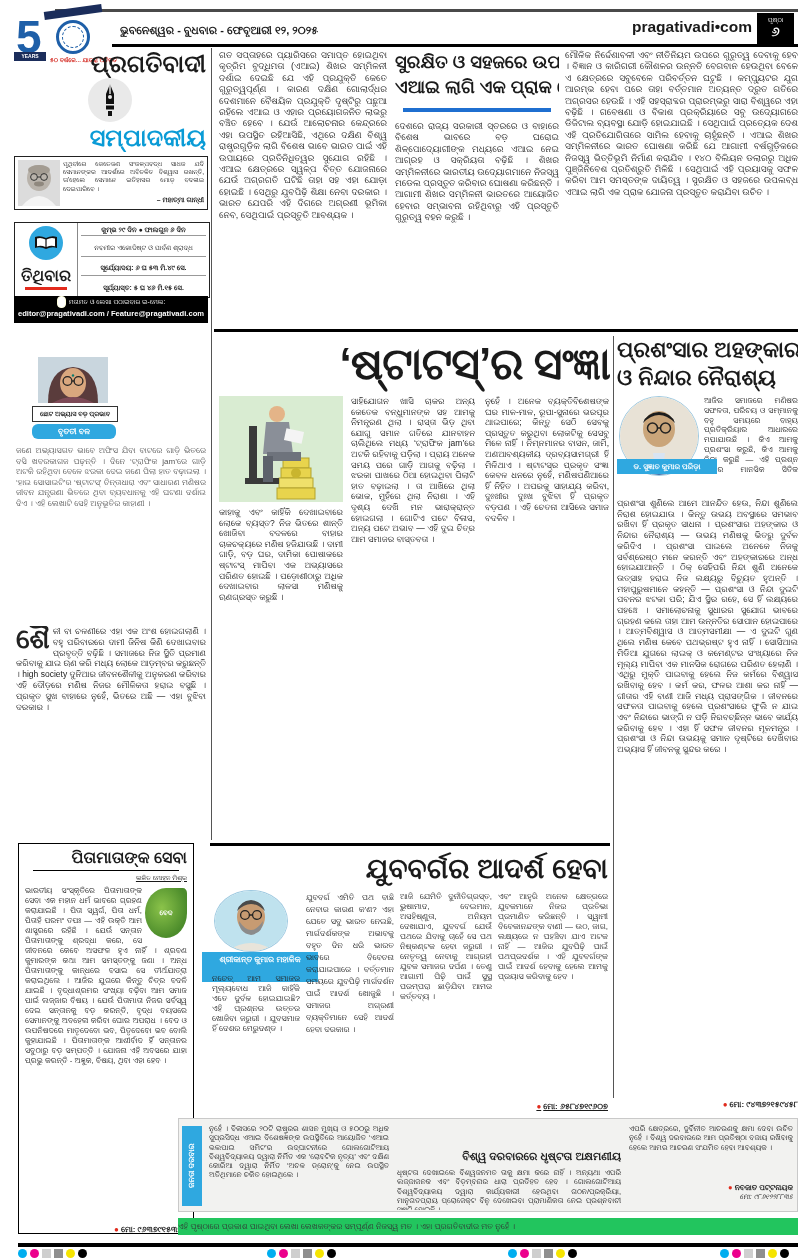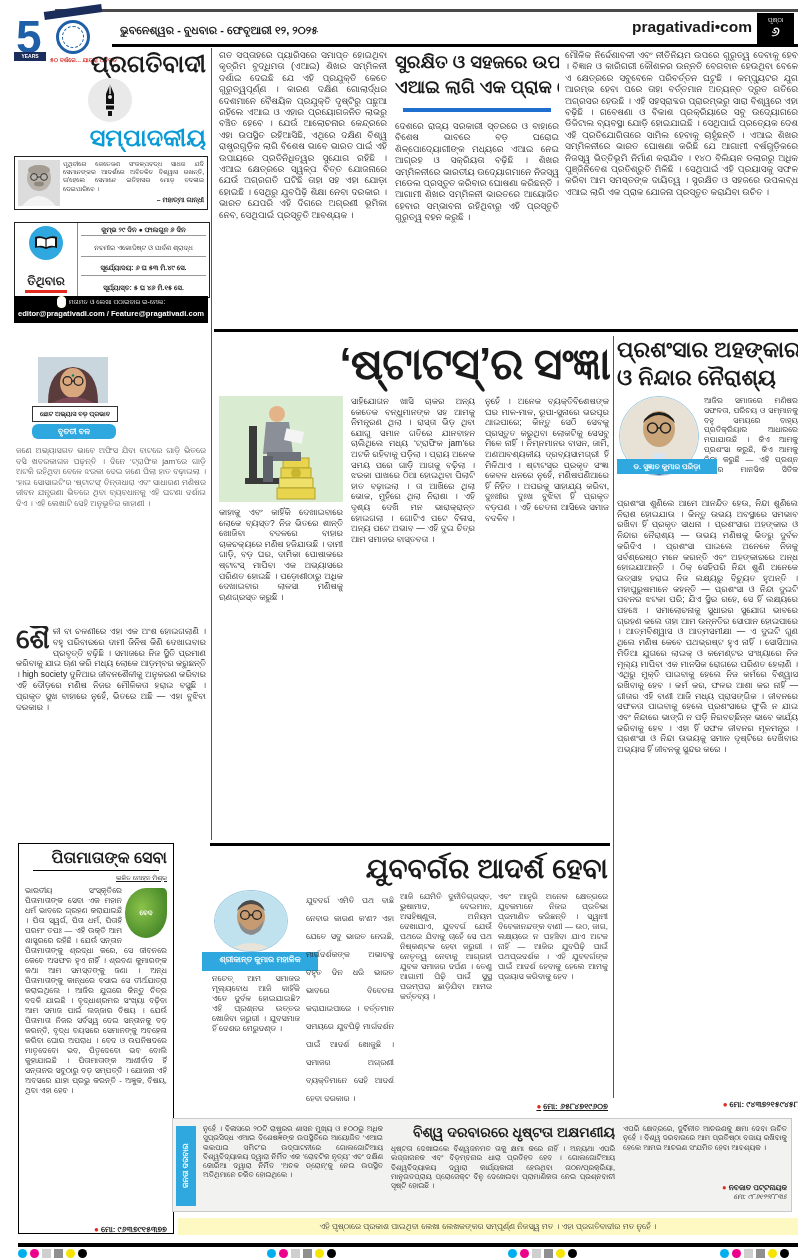--- a/index.html
+++ b/index.html
@@ -30,21 +30,21 @@
   .alm-right .row:last-child{border-bottom:none;}
   .emailbar{background:#000;color:#fff;overflow:hidden;text-align:center;}
   .mouse{display:inline-block;width:7px;height:10px;border:1px solid #ffd;border-radius:4px;background:#fff;vertical-align:middle;margin-right:3px;}
   
   .qbox{border:1px solid #222;display:flex;gap:3px;padding:3px;overflow:hidden;box-sizing:border-box;}
   .kicker{border:1px solid #333;font-size:6.5px;font-weight:bold;text-align:center;overflow:hidden;background:#fff;}
   
   .lbox{background:#f2f2f0;border:1px solid #c9c9c9;box-sizing:border-box;}
   .vlabel{writing-mode:vertical-rl;transform:rotate(180deg);color:#fff;font-weight:bold;font-size:8px;
           width:20px;height:80px;display:flex;align-items:center;justify-content:center;background:#2fa8e0;overflow:hidden;}
-  .disc{background:#fef9c3;text-align:center;font-size:8px;line-height:17px;color:#333;overflow:hidden;}
+  .disc{background:#22c55e;text-align:left;font-size:8px;line-height:17px;color:#333;overflow:hidden;}
   
   .dots{display:flex;gap:3px;align-items:center;}
   .dot{width:9px;height:9px;border-radius:50%;}
   .sq{width:9px;height:9px;}
   .c-cyan{background:#00aeef;} .c-mag{background:#ec008c;} .c-yel{background:#f5e400;}
   .c-blk{background:#000;} .c-lgr{background:#cfcfcf;} .c-dgr{background:#8f8f8f;}
   
   .five{font-size:46px;font-weight:bold;color:#1e5fa8;line-height:46px;}
   .emblem{width:34px;height:34px;border:3px solid #1e5fa8;border-radius:50%;box-sizing:border-box;position:relative;}
   .emblem::after{content:"";position:absolute;inset:3px;border:1px dashed #1e5fa8;border-radius:50%;}
@@ -110,21 +110,21 @@
 
   <div class="abs alm" style="left:14px;top:222px;width:194px;height:74px;">
     <div class="alm-left">
       <div style="width:34px;height:34px;border-radius:50%;background:#2fa8e0;display:flex;align-items:center;justify-content:center;">
         <svg width="24" height="16" viewBox="0 0 24 16">
           <path d="M1 2 Q6 0 12 3 Q18 0 23 2 L23 13 Q18 11 12 14 Q6 11 1 13 Z" fill="#111"></path>
           <path d="M3 3.5 Q7 2 11.4 4.5 L11.4 12 Q7 9.8 3 11.3 Z" fill="#fff"></path>
           <path d="M21 3.5 Q17 2 12.6 4.5 L12.6 12 Q17 9.8 21 11.3 Z" fill="#fff"></path>
         </svg>
       </div>
-      <div class="bold nowrap" style="font-size:12px;margin-top:14px;overflow:hidden;max-width:58px;">ତିଥିବାର</div>
+      <div class="bold nowrap" style="font-size:16px;margin-top:7px;overflow:hidden;max-width:58px;">ତିଥିବାର</div>
       <div style="width:42px;height:3px;background:#e32b1d;margin-top:2px;"></div>
     </div>
     <div class="alm-right">
       <div class="row bold" style="font-size:6.8px;line-height:10px;">କୁମ୍ଭ ୨୯ ଦିନ ● ଫାଲଗୁନ ୬ ଦିନ</div>
       <div class="row" style="font-size:6.8px;line-height:16px;">ନବମୀର ଏକୋଦିଷ୍ଟ ଓ ପାର୍ବଣ ଶ୍ରାଦ୍ଧ</div>
       <div class="row bold" style="font-size:6.8px;line-height:15px;">ସୂର୍ଯ୍ୟୋଦୟ: ୬ ଘ ୫୩ ମି.୪୯ ସେ.</div>
       <div class="row bold" style="font-size:6.8px;line-height:15px;">ସୂର୍ଯ୍ୟାସ୍ତ: ୫ ଘ ୪୬ ମି.୧୫ ସେ.</div>
     </div>
   </div>
   <div class="abs emailbar" style="left:14px;top:296px;width:194px;height:27px;">
@@ -201,21 +201,21 @@
       <line x1="37.5" y1="31" x2="40.5" y2="31" stroke="#222" stroke-width="1.5"></line>
       <path d="M12 78 Q39 48 66 78 Z" fill="#3f6fae"></path>
       <path d="M33 56 L45 56 L43 70 L35 70 Z" fill="#d8e4f2"></path>
     </svg>
   </div>
   <div class="abs txt" style="left:704px;top:396px;width:94px;height:76px;font-size:7.8px;line-height:9.8px;">ଆଜିର ସମାଜରେ ମଣିଷର ସଫଳତା, ପରିଚୟ ଓ ସମ୍ମାନକୁ ବହୁ ସମୟରେ ବାହ୍ୟ ପ୍ରତିକ୍ରିୟାର ଆଧାରରେ ମପାଯାଉଛି । କିଏ ଆମକୁ ପ୍ରଶଂସା କରୁଛି, କିଏ ଆମକୁ ନିନ୍ଦା କରୁଛି — ଏହି ପ୍ରଶ୍ନ ଆମର ମାନସିକ ସ୍ଥିତିକୁ ନିୟନ୍ତ୍ରଣ କରେ ।</div>
   <div class="abs namebar" style="left:617px;top:459px;width:100px;height:15px;font-size:7.4px;line-height:15px;">ଡ. ସୁଜ୍ଞାତ କୁମାର ପରିଡ଼ା</div>
   <div class="abs txt" style="left:617px;top:498px;width:181px;height:596px;font-size:8.5px;line-height:10.7px;">ପ୍ରଶଂସା ଶୁଣିଲେ ଆମେ ଆନନ୍ଦିତ ହେଉ, ନିନ୍ଦା ଶୁଣିଲେ ନିରାଶ ହୋଇଯାଉ । କିନ୍ତୁ ଉଭୟ ଅବସ୍ଥାରେ ସମଭାବ ରଖିବା ହିଁ ପ୍ରକୃତ ସାଧନା । ପ୍ରଶଂସାର ଅହଙ୍କାର ଓ ନିନ୍ଦାର ନୈରାଶ୍ୟ — ଉଭୟ ମଣିଷକୁ ଭିତରୁ ଦୁର୍ବଳ କରିଦିଏ । ପ୍ରଶଂସା ପାଇଲେ ଅନେକେ ନିଜକୁ ସର୍ବଶ୍ରେଷ୍ଠ ମନେ କରନ୍ତି ଏବଂ ଅହଙ୍କାରରେ ଅନ୍ଧ ହୋଇଯାଆନ୍ତି । ଠିକ୍ ସେହିପରି ନିନ୍ଦା ଶୁଣି ଅନେକେ ଉତ୍ସାହ ହରାଇ ନିଜ ଲକ୍ଷ୍ୟରୁ ବିଚ୍ୟୁତ ହୁଅନ୍ତି । ମହାପୁରୁଷମାନେ କହନ୍ତି — ପ୍ରଶଂସା ଓ ନିନ୍ଦା ଦୁଇଟି ପବନର ଝଟକା ପରି; ଯିଏ ସ୍ଥିର ରହେ, ସେ ହିଁ ଲକ୍ଷ୍ୟରେ ପହଞ୍ଚେ । ସମାଲୋଚନାକୁ ସୁଧାରର ସୁଯୋଗ ଭାବରେ ଗ୍ରହଣ କଲେ ତାହା ଆମ ଉନ୍ନତିର ସୋପାନ ହୋଇପାରେ । ଆତ୍ମବିଶ୍ୱାସ ଓ ଆତ୍ମସମୀକ୍ଷା — ଏ ଦୁଇଟି ଗୁଣ ଥିଲେ ମଣିଷ କେବେ ପଥଭ୍ରଷ୍ଟ ହୁଏ ନାହିଁ । ସୋସିଆଲ ମିଡିଆ ଯୁଗରେ ଲାଇକ୍ ଓ କମେଣ୍ଟର ସଂଖ୍ୟାରେ ନିଜ ମୂଲ୍ୟ ମାପିବା ଏକ ମାନସିକ ରୋଗରେ ପରିଣତ ହେଲାଣି । ଏଥିରୁ ମୁକ୍ତି ପାଇବାକୁ ହେଲେ ନିଜ କର୍ମରେ ବିଶ୍ୱାସ ରଖିବାକୁ ହେବ । କର୍ମ କର, ଫଳର ଆଶା କର ନାହିଁ — ଗୀତାର ଏହି ବାଣୀ ଆଜି ମଧ୍ୟ ପ୍ରାସଙ୍ଗିକ । ଜୀବନରେ ସଫଳତା ପାଇବାକୁ ହେଲେ ପ୍ରଶଂସାରେ ଫୁଲି ନ ଯାଇ ଏବଂ ନିନ୍ଦାରେ ଭାଙ୍ଗି ନ ପଡ଼ି ନିରବଚ୍ଛିନ୍ନ ଭାବେ କାର୍ଯ୍ୟ କରିବାକୁ ହେବ । ଏହା ହିଁ ସଫଳ ଜୀବନର ମୂଳମନ୍ତ୍ର । ପ୍ରଶଂସା ଓ ନିନ୍ଦା ଉଭୟକୁ ସମାନ ଦୃଷ୍ଟିରେ ଦେଖିବାର ଅଭ୍ୟାସ ହିଁ ଜୀବନକୁ ସୁନ୍ଦର କରେ ।</div>
   <div class="abs phone" style="left:617px;top:1100px;width:181px;"><span class="bullet">●</span><span>ମୋ: ୯୪୩୭୨୧୫୯୪୫୮</span></div>
 
-  <div class="abs" style="left:18px;top:843px;width:156px;height:391px;border:1.5px solid #000;box-sizing:border-box;padding:5px 6px;overflow:hidden;">
+  <div class="abs" style="left:18px;top:843px;width:176px;height:391px;border:1.5px solid #000;box-sizing:border-box;padding:5px 6px;overflow:hidden;">
     <div class="bold ctr nowrap" style="font-size:16px;overflow:hidden;">ପିତାମାତାଙ୍କ ସେବା</div>
     <div style="height:1px;background:#000;margin:3px 8px;"></div>
     <div class="ctr" style="font-size:6.5px;text-decoration:underline;">ଲଳିତ ମୋହନ ମିଶ୍ର</div>
     <div class="txt" style="font-size:7.8px;line-height:10px;height:318px;margin-top:4px;">
       <span class="leaf">
           <span>ବେଦ</span>
         </span>
       <span>ଭାରତୀୟ ସଂସ୍କୃତିରେ ପିତାମାତାଙ୍କ ସେବା ଏକ ମହାନ ଧର୍ମ ଭାବରେ ଗ୍ରହଣ କରାଯାଇଛି । ପିତା ସ୍ୱର୍ଗ, ପିତା ଧର୍ମ, ପିତାହି ପରମଂ ତପଃ — ଏହି ଉକ୍ତି ଆମ ଶାସ୍ତ୍ରରେ ରହିଛି । ଯେଉଁ ସନ୍ତାନ ପିତାମାତାଙ୍କୁ ଶ୍ରଦ୍ଧା କରେ, ସେ ଜୀବନରେ କେବେ ଅସଫଳ ହୁଏ ନାହିଁ । ଶ୍ରବଣ କୁମାରଙ୍କ କଥା ଆମ ସମସ୍ତଙ୍କୁ ଜଣା । ଅନ୍ଧ ପିତାମାତାଙ୍କୁ କାନ୍ଧରେ ବସାଇ ସେ ତୀର୍ଥଯାତ୍ରା କରାଇଥିଲେ । ଆଜିର ଯୁଗରେ କିନ୍ତୁ ଚିତ୍ର ବଦଳି ଯାଇଛି । ବୃଦ୍ଧାଶ୍ରମର ସଂଖ୍ୟା ବଢ଼ିବା ଆମ ସମାଜ ପାଇଁ ଲଜ୍ଜାର ବିଷୟ । ଯେଉଁ ପିତାମାତା ନିଜର ସର୍ବସ୍ୱ ଦେଇ ସନ୍ତାନକୁ ବଡ଼ କରନ୍ତି, ବୃଦ୍ଧ ବୟସରେ ସେମାନଙ୍କୁ ଅବହେଳା କରିବା ଘୋର ଅପରାଧ । ବେଦ ଓ ଉପନିଷଦରେ ମାତୃଦେବୋ ଭବ, ପିତୃଦେବୋ ଭବ ବୋଲି କୁହାଯାଇଛି । ପିତାମାତାଙ୍କ ଆଶୀର୍ବାଦ ହିଁ ସନ୍ତାନର ସବୁଠାରୁ ବଡ଼ ସମ୍ପତ୍ତି । ଯୋଜନା ଏହି ଅବସରେ ଯାହା ପ୍ରଭୁ କରନ୍ତି - ଅଜ୍ଞୁକ, ବିଷୟ, ଥିବା ଏହା ହେବ ।</span>
     </div>
     <div class="phone" style="margin-top:21px;"><span class="bullet">●</span><span>ମୋ: ୯୬୩୭୯୧୫୩୭୭</span></div>
@@ -229,33 +229,33 @@
       <rect width="72" height="60" fill="#bfe2ee"></rect>
       <ellipse cx="36" cy="26" rx="14" ry="16" fill="#c79b72"></ellipse>
       <path d="M22 20 Q36 6 50 20 Q47 10 36 9 Q25 10 22 20 Z" fill="#4a4a4a"></path>
       <path d="M24 30 Q36 48 48 30 Q48 42 36 44 Q24 42 24 30 Z" fill="#8b8b8b"></path>
       <circle cx="30" cy="24" r="4.4" fill="none" stroke="#222" stroke-width="1.3"></circle>
       <circle cx="42" cy="24" r="4.4" fill="none" stroke="#222" stroke-width="1.3"></circle>
       <line x1="34.4" y1="24" x2="37.6" y2="24" stroke="#222" stroke-width="1.3"></line>
       <path d="M12 60 Q36 44 60 60 Z" fill="#e8e4da"></path>
     </svg>
   </div>
-  <div class="abs namebar" style="left:202px;top:952px;width:116px;height:19px;font-size:8px;line-height:15px;">ଶ୍ରୀକାନ୍ତ କୁମାର ମହାଳିକ</div>
+  <div class="abs namebar" style="left:202px;top:952px;width:116px;height:30px;font-size:8px;line-height:15px;">ଶ୍ରୀକାନ୍ତ କୁମାର ମହାଳିକ</div>
 
   <div class="abs txt" style="left:212px;top:974px;width:88px;height:134px;font-size:8px;line-height:10px;">ନଚେତ୍ ଆମ ସମାଜର ମୂଲ୍ୟବୋଧ ଆଜି କାହିଁକି ଏତେ ଦୁର୍ବଳ ହୋଇଯାଇଛି? ଏହି ପ୍ରଶ୍ନର ଉତ୍ତର ଖୋଜିବା ଜରୁରୀ । ଯୁବସମାଜ ହିଁ ଦେଶର ମେରୁଦଣ୍ଡ ।</div>
-  <div class="abs txt" style="left:306px;top:892px;width:88px;height:214px;font-size:8px;line-height:18px;">ଯୁବବର୍ଗ ଏମିତି ପଥ ବାଛି ନେବାର କାରଣ କ'ଣ? ଏହା ଯେତେ ସବୁ ଭାରତ ନେଇଛି, ମାର୍ଗଦର୍ଶକଙ୍କ ଅଭାବକୁ ବହୁତ ଦିନ ଧରି ଭାରତ ଭାବରେ ବିବେଚନା କରାଯାଇପାରେ । ବର୍ତ୍ତମାନ ସମୟରେ ଯୁବପିଢ଼ି ମାର୍ଗଦର୍ଶନ ପାଇଁ ଆଦର୍ଶ ଖୋଜୁଛି । ସମାଜର ଅଗ୍ରଣୀ ବ୍ୟକ୍ତିମାନେ ସେହି ଆଦର୍ଶ ହେବା ଦରକାର ।</div>
+  <div class="abs txt" style="left:306px;top:892px;width:88px;height:214px;font-size:8px;line-height:12px;">ଯୁବବର୍ଗ ଏମିତି ପଥ ବାଛି ନେବାର କାରଣ କ'ଣ? ଏହା ଯେତେ ସବୁ ଭାରତ ନେଇଛି, ମାର୍ଗଦର୍ଶକଙ୍କ ଅଭାବକୁ ବହୁତ ଦିନ ଧରି ଭାରତ ଭାବରେ ବିବେଚନା କରାଯାଇପାରେ । ବର୍ତ୍ତମାନ ସମୟରେ ଯୁବପିଢ଼ି ମାର୍ଗଦର୍ଶନ ପାଇଁ ଆଦର୍ଶ ଖୋଜୁଛି । ସମାଜର ଅଗ୍ରଣୀ ବ୍ୟକ୍ତିମାନେ ସେହି ଆଦର୍ଶ ହେବା ଦରକାର ।</div>
   <div class="abs txt" style="left:400px;top:892px;width:92px;height:214px;font-size:8px;line-height:10px;">ଆଜି ଯେମିତି ଦୁର୍ନୀତିଗ୍ରସ୍ତ, ଭୁଷାମାଦ, ବେଇମାନ, ଅସହିଷ୍ଣୁତା, ଅନିୟମ ଦେଖାଯାଏ, ଯୁବବର୍ଗ ଯେଉଁ ପଥରେ ଯିବାକୁ ଚାହେଁ ସେ ପଥ ନିଷ୍କଣ୍ଟକ ହେବା ଜରୁରୀ । ନେତୃତ୍ୱ ନେବାକୁ ଆଗ୍ରହୀ ଯୁବକ ସମାଜର ଦର୍ପଣ । ତେଣୁ ଆଗାମୀ ପିଢ଼ି ପାଇଁ ସୁସ୍ଥ ପରମ୍ପରା ଛାଡ଼ିଯିବା ଆମର କର୍ତ୍ତବ୍ୟ ।</div>
   <div class="abs txt" style="left:498px;top:892px;width:110px;height:207px;font-size:8px;line-height:10px;">ଏବଂ ଆହୁରି ଅନେକ କ୍ଷେତ୍ରରେ ଯୁବକମାନେ ନିଜର ପ୍ରତିଭା ପ୍ରମାଣିତ କରିଛନ୍ତି । ସ୍ୱାମୀ ବିବେକାନନ୍ଦଙ୍କ ବାଣୀ — ଉଠ, ଜାଗ, ଲକ୍ଷ୍ୟରେ ନ ପହଞ୍ଚିବା ଯାଏ ଅଟକ ନାହିଁ — ଆଜିର ଯୁବପିଢ଼ି ପାଇଁ ପଥପ୍ରଦର୍ଶକ । ଏହି ଯୁବବର୍ଗଙ୍କ ପାଇଁ ଆଦର୍ଶ ହେବାକୁ ହେଲେ ଆମକୁ ପ୍ରୟାସ କରିବାକୁ ହେବ ।</div>
   <div class="abs phone" style="left:440px;top:1102px;width:168px;text-decoration:underline;"><span class="bullet">●</span><span>ମୋ: ୬୫୮୪୭୧୯୬୦୭</span></div>
 
-  <div class="abs lbox" style="left:172px;top:1118px;width:620px;height:94px;">
+  <div class="abs lbox" style="left:178px;top:1118px;width:620px;height:94px;">
     <div class="abs vlabel" style="left:3px;top:7px;">ଜନତା ଦରବାର</div>
     <div class="abs txt" style="left:30px;top:5px;width:180px;height:84px;font-size:7.4px;line-height:9.3px;">ନୁହେଁ । ବିଳାସରେ ୨୦ଟି ରାଷ୍ଟ୍ରର ଶାସନ ମୁଖ୍ୟ ଓ ୫୦୦ରୁ ଅଧିକ ସୁପ୍ରସିଦ୍ଧ ଏଆଇ ବିଶେଷଜ୍ଞଙ୍କ ଉପସ୍ଥିତିରେ ଆୟୋଜିତ ‘ଏଆଇ ଭଲପାଇ ସମିଟ’ର ଉଦ୍‌ଘାଟନୀରେ ଗୋଲଗୋଟିଆୟ ବିଶ୍ୱବିଦ୍ୟାଳୟ ଦ୍ୱାରା ନିର୍ମିତ ଏକ ‘ରୋବଟିକ ନୃତ୍ୟ’ ଏବଂ ଦକ୍ଷିଣ କୋରିଆ ଦ୍ୱାରା ନିର୍ମିତ ‘ଅଚଳ ଡ୍ରୋନ୍’କୁ ନେଇ ଉପସ୍ଥିତ ଅତିଥିମାନେ ଚକିତ ହୋଇଥିଲେ ।</div>
     <div class="abs" style="left:218px;top:3px;width:224px;height:88px;overflow:hidden;">
-      <div class="bold ctr nowrap" style="font-size:14px;line-height:20px;overflow:hidden;">ବିଶ୍ୱ ଦରବାରରେ ଧୃଷ୍ଟତା ଅକ୍ଷମଣୀୟ</div>
+      <div class="bold ctr nowrap" style="font-size:11px;line-height:20px;overflow:hidden;margin-top:24px;">ବିଶ୍ୱ ଦରବାରରେ ଧୃଷ୍ଟତା ଅକ୍ଷମଣୀୟ</div>
       <div class="txt" style="font-size:7.4px;line-height:9.3px;height:66px;margin-top:2px;">ଧୃଷ୍ଟତା ଦେଖାଇଲେ ବିଶ୍ୱଜନମତ ତାକୁ କ୍ଷମା କରେ ନାହିଁ । ଅନ୍ୟଥା ଏପରି ଲଜ୍ଜାଜନକ ଏବଂ ବିଡ଼ମ୍ବନାର ଧାରା ପ୍ରତିହତ ହେବ । ଗୋଲଗୋଟିଆୟ ବିଶ୍ୱବିଦ୍ୟାଳୟ ଦ୍ୱାରା କାର୍ଯ୍ୟକାରୀ ହେଉଥିବା ଗଠନ/ପ୍ରକ୍ରିୟା, ମାନୁଗତପ୍ରାୟ ପ୍ରୋଜେକ୍ଟ ବିନୁ ଦେଖେଇବା ପ୍ରାମାଣିକତା ନେଇ ପ୍ରଶ୍ନବାଚୀ ସୃଷ୍ଟି ହୋଇଛି ।</div>
     </div>
     <div class="abs" style="left:450px;top:5px;width:164px;height:86px;overflow:hidden;">
       <div class="txt" style="font-size:7.4px;line-height:9.3px;height:56px;">ଏପରି କ୍ଷେତ୍ରରେ, ଦୁର୍ବିନୀତ ଆଚରଣକୁ କ୍ଷମା ଦେବା ଉଚିତ ନୁହେଁ । ବିଶ୍ୱ ଦରବାରରେ ଆମ ପ୍ରତିଷ୍ଠା ବଜାୟ ରଖିବାକୁ ହେଲେ ଆମର ଆଚରଣ ସଂଯମିତ ହେବା ଆବଶ୍ୟକ ।</div>
       <div class="bold" style="font-size:7.5px;text-align:right;margin-top:3px;"><span class="bullet">●</span><span>ନବଜାତ ପଟ୍ଟନାୟକ</span></div>
       <div style="font-size:7px;text-align:right;font-style:italic;">ମୋ: ୯୮୬୧୨୨୮୮୩୭</div>
     </div>
   </div>
 
   <div class="abs disc" style="left:178px;top:1218px;width:620px;height:17px;">ଏହି ପୃଷ୍ଠାରେ ପ୍ରକାଶ ପାଇଥିବା ଲେଖା ଲେଖକଙ୍କର ସମ୍ପୂର୍ଣ୍ଣ ନିଜସ୍ୱ ମତ । ଏହା ପ୍ରଗତିବାଦୀର ମତ ନୁହେଁ ।</div>

